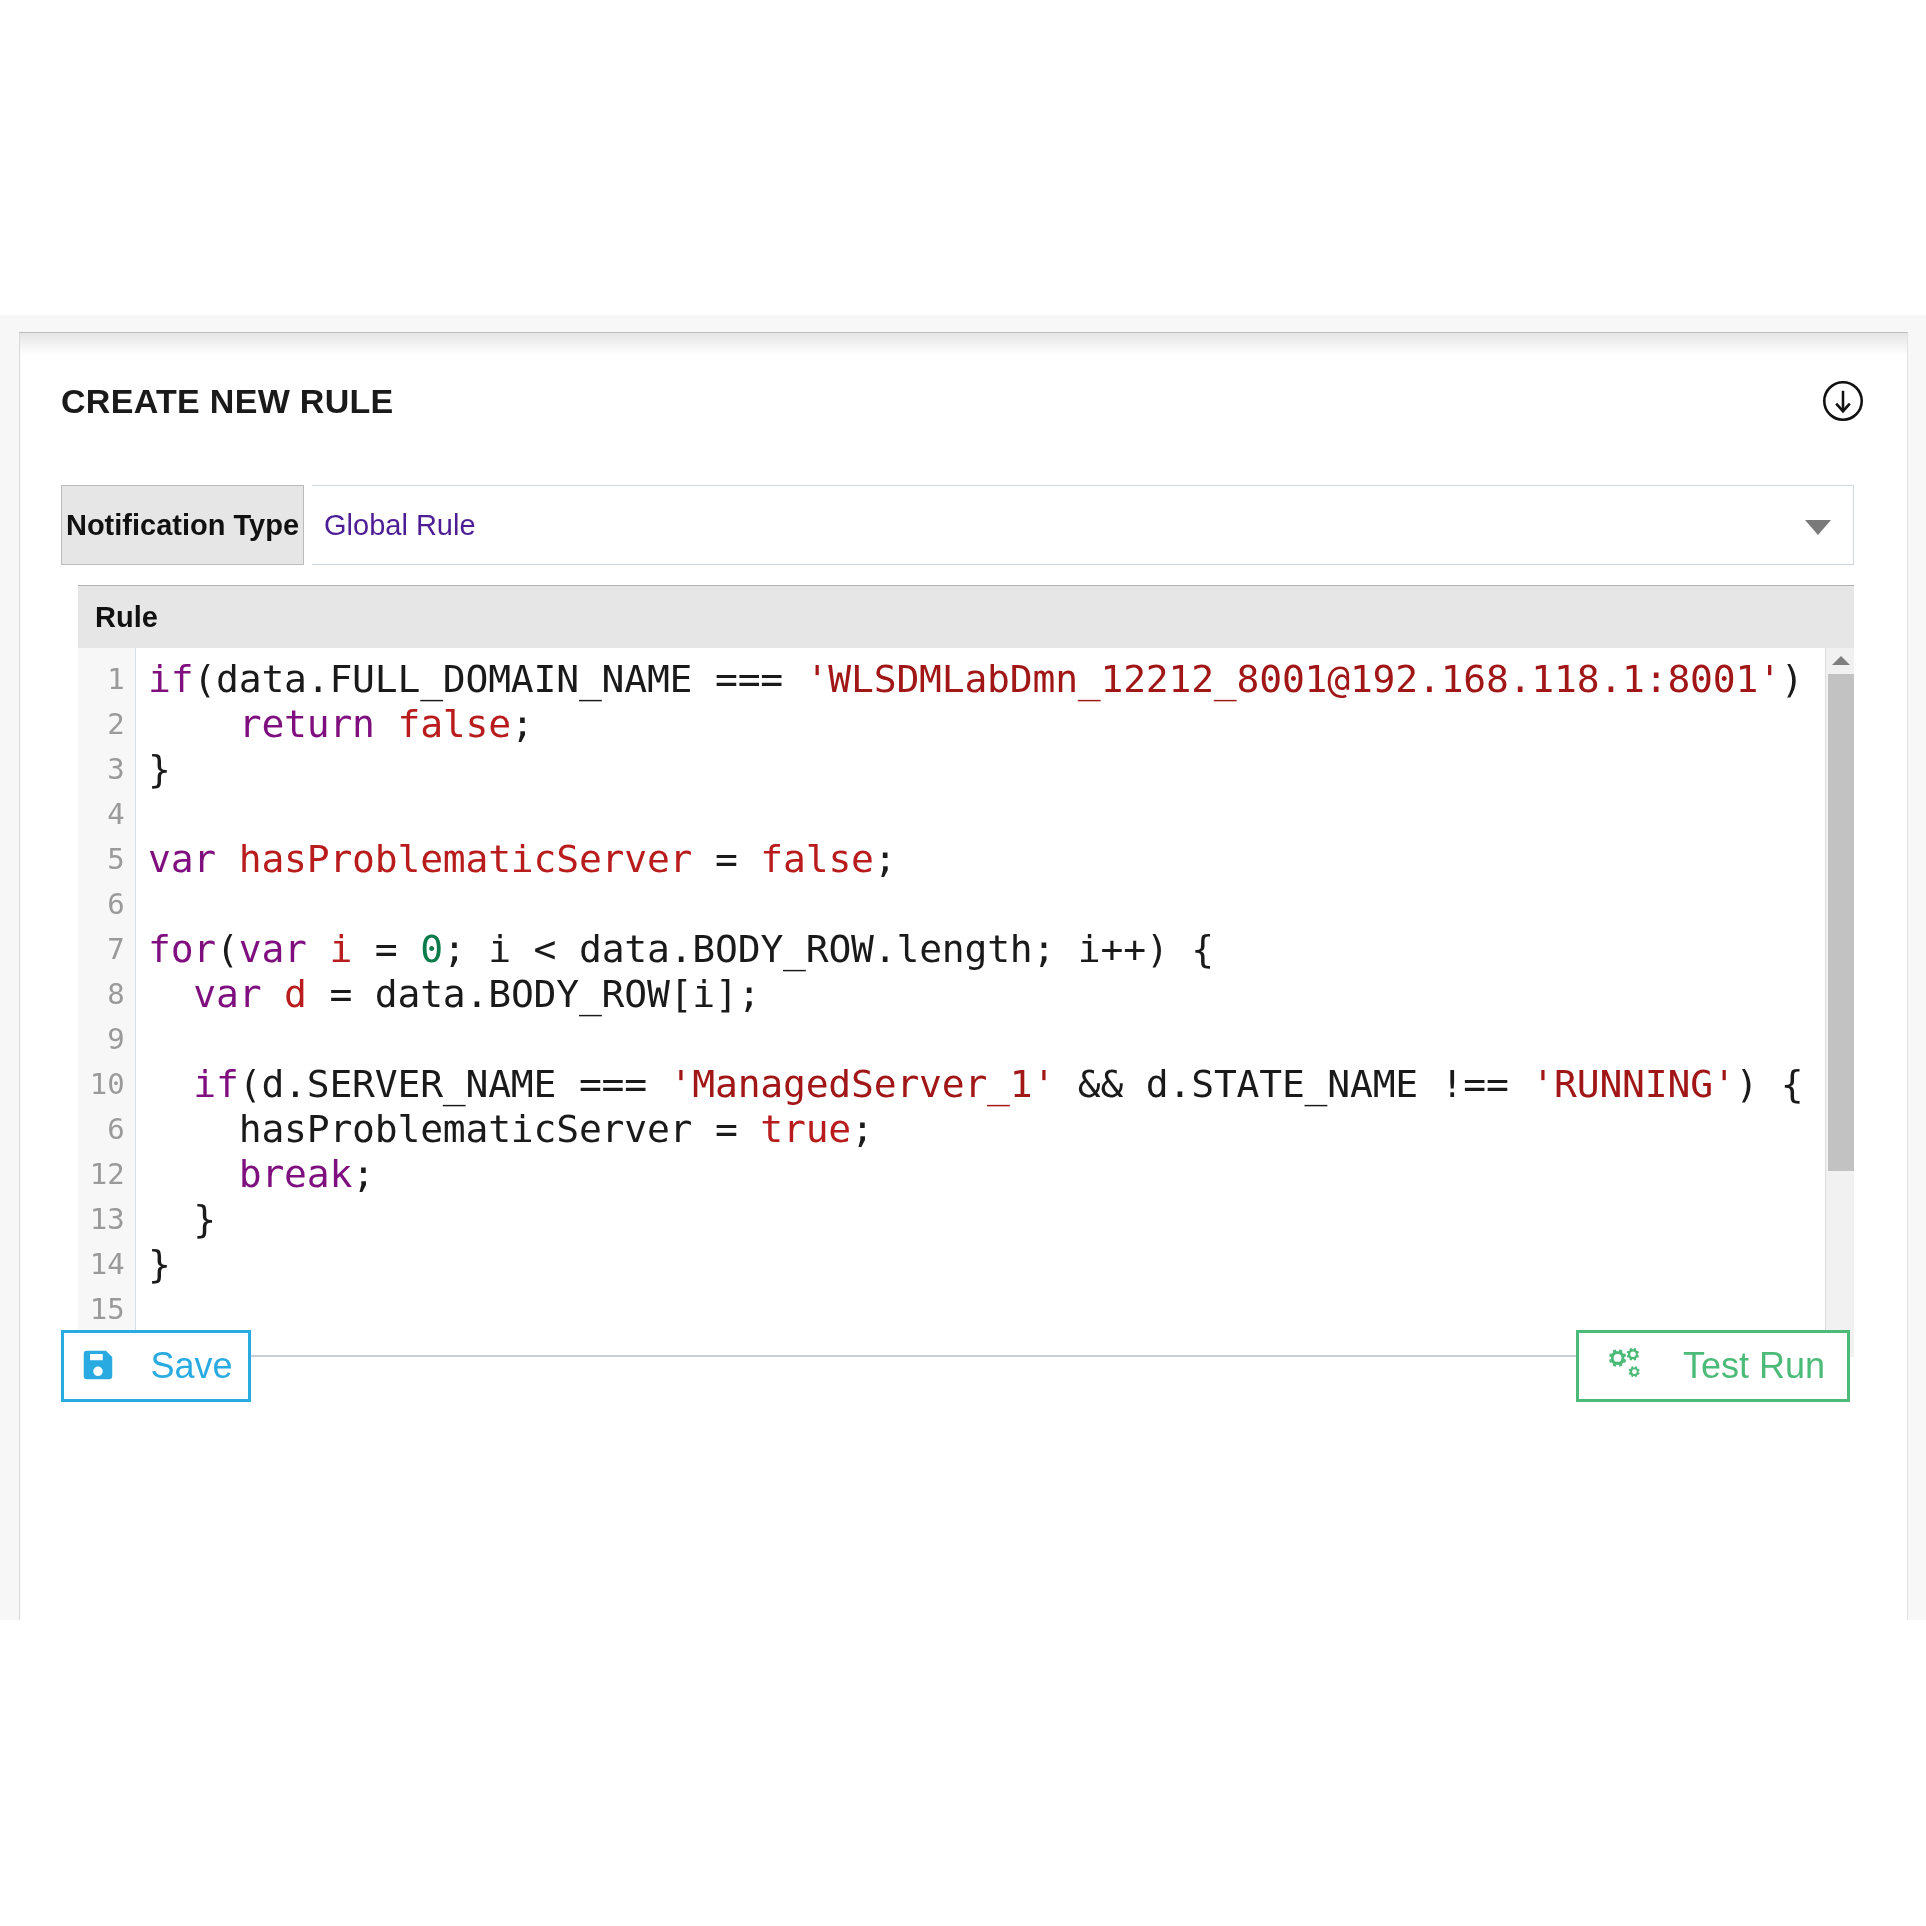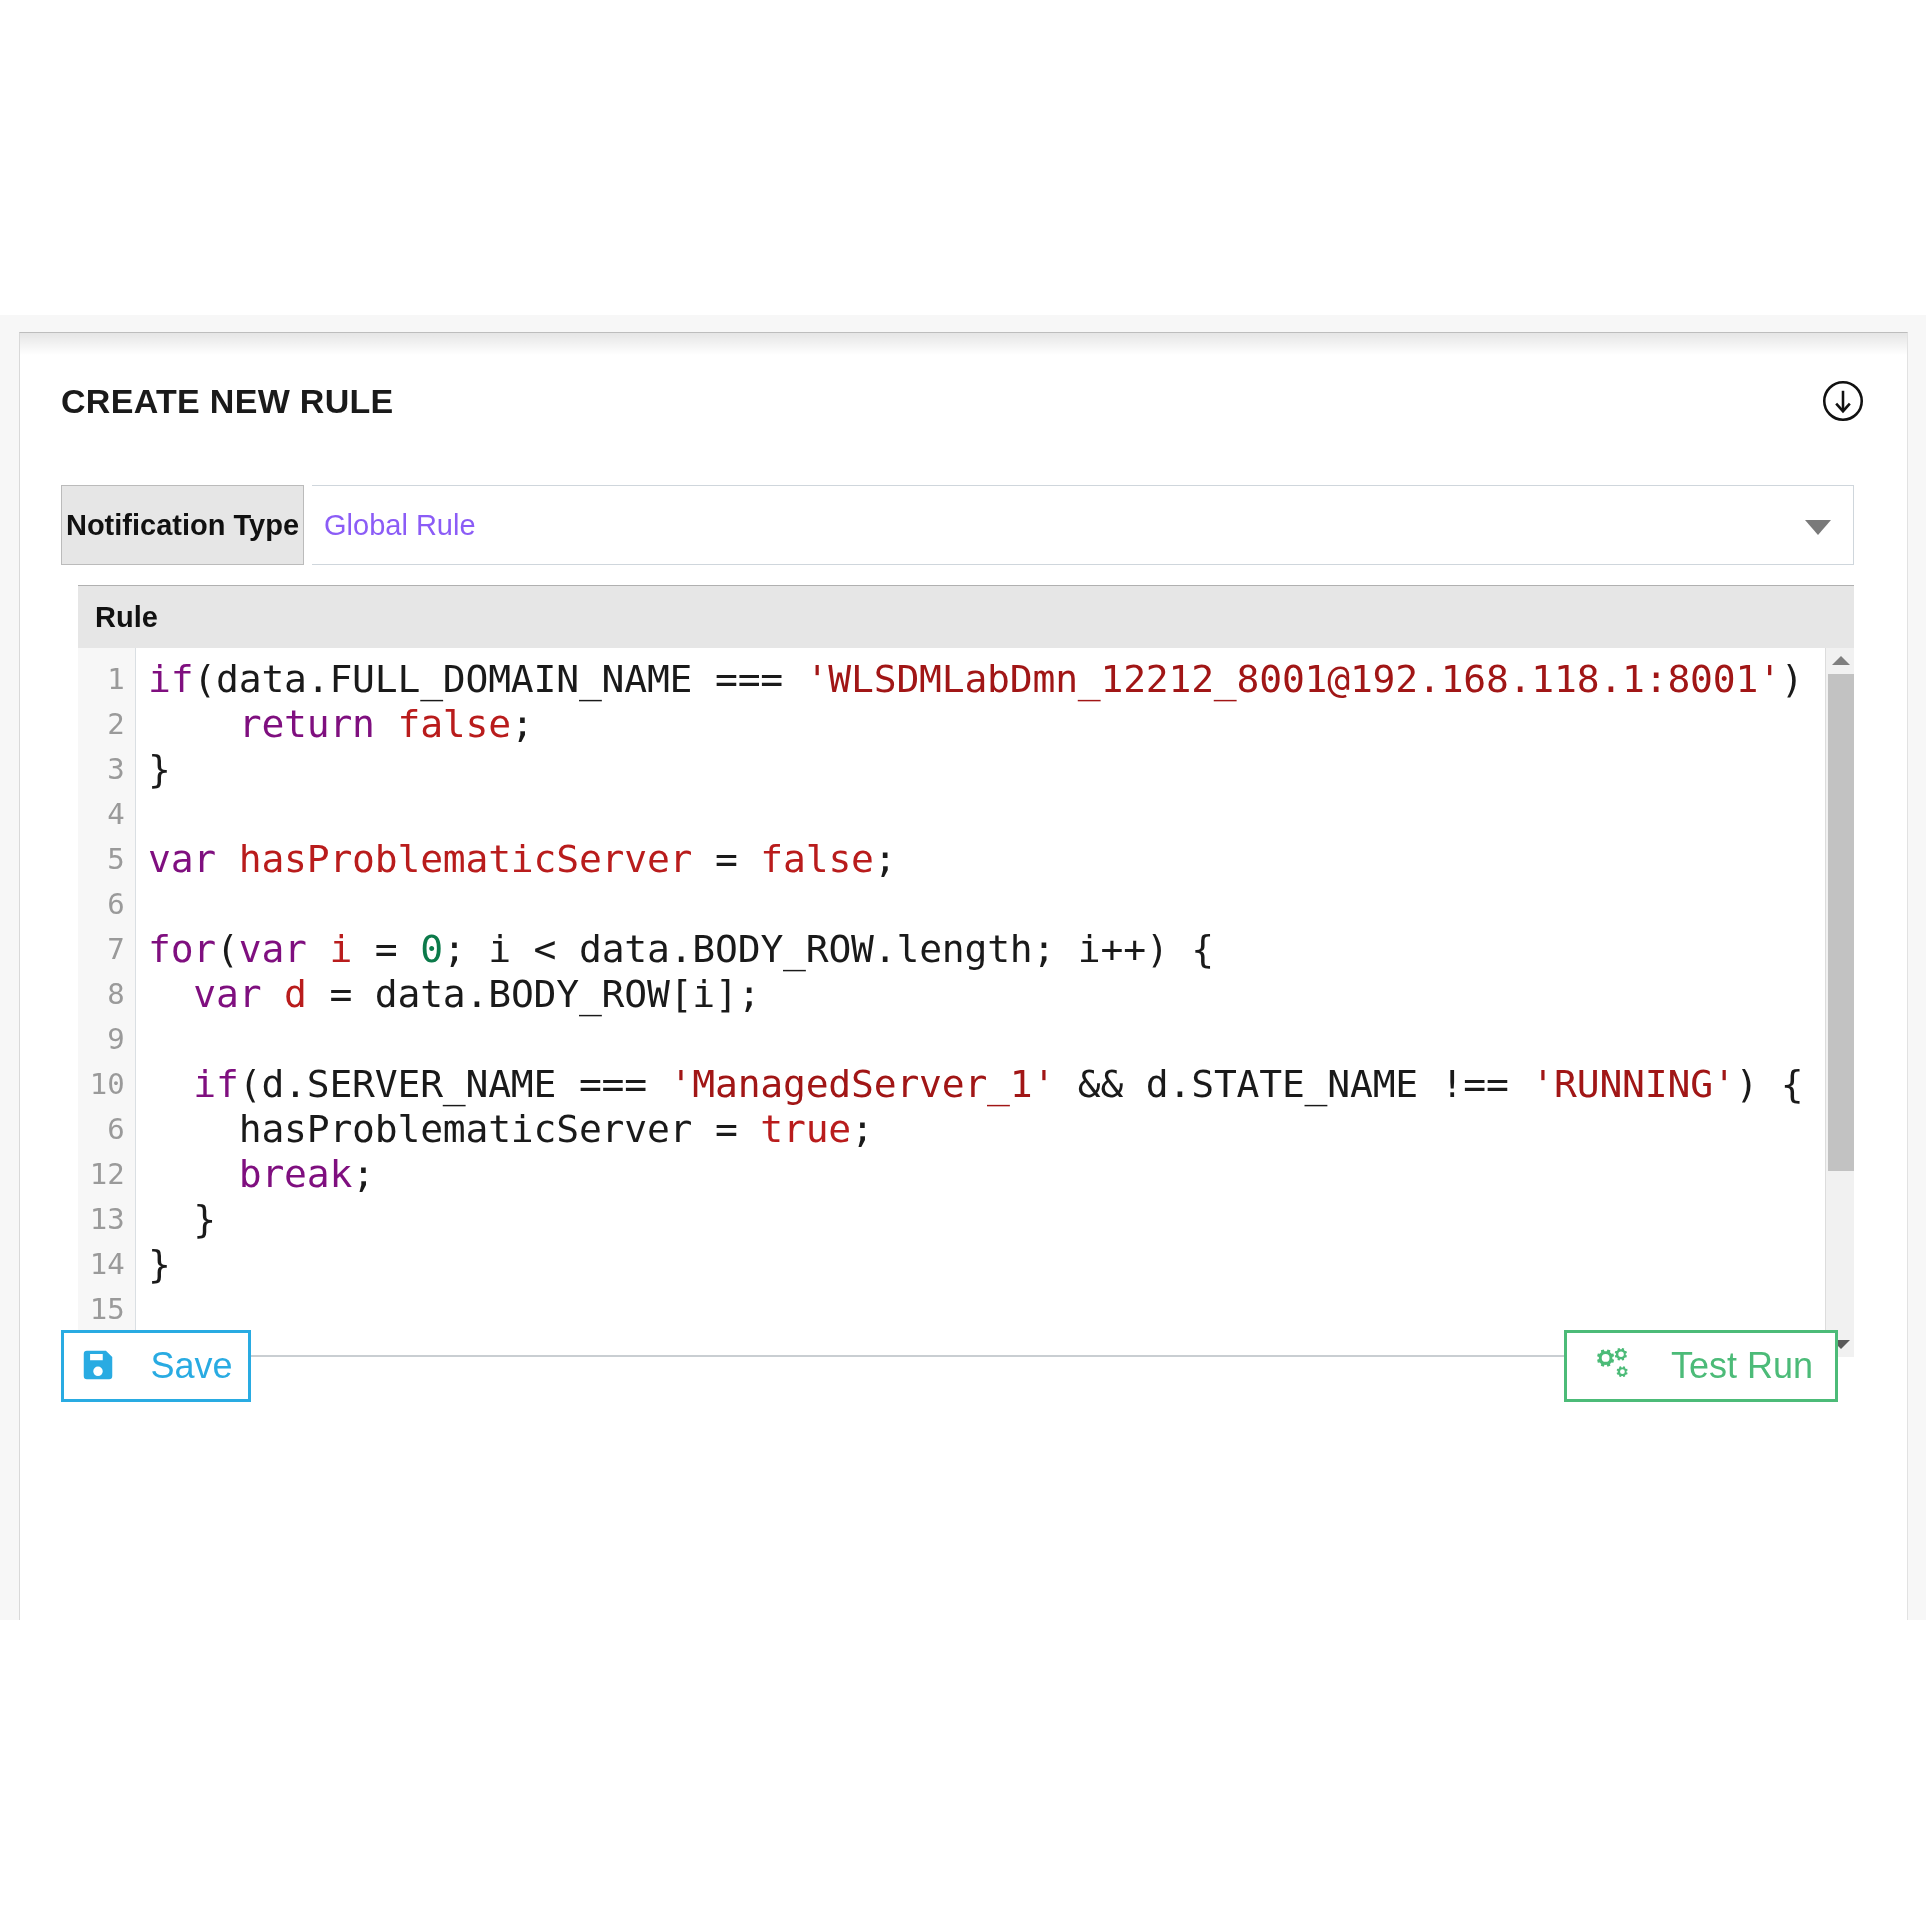--- a/index.html
+++ b/index.html
@@ -113,21 +113,21 @@
     border-left: none;
     box-sizing: border-box;
     display: flex;
     align-items: center;
     cursor: pointer;
   }
 
   #notif-select-value {
     padding-left: 12px;
     font-size: 29px;
-    color: #8b5cf6;
+    color: #4c1d95;
     font-weight: 400;
   }
 
   #notif-caret {
     position: absolute;
     right: 22px;
     top: 50%;
     margin-top: -5.1px;
     width: 0;
     height: 0;
@@ -296,21 +296,21 @@
     width: 190px;
     border: 3.4px solid #29abe2;
   }
   #save-btn .lbl {
     font-size: 36px;
     color: #29abe2;
     font-weight: 400;
   }
 
   #testrun-btn {
-    right: 16px;
+    right: 4px;
     width: 274px;
     border: 3.4px solid #4cbb78;
     padding-left: 8px;
   }
   #testrun-btn .lbl {
     font-size: 36px;
     color: #4cbb78;
     font-weight: 400;
   }
 

